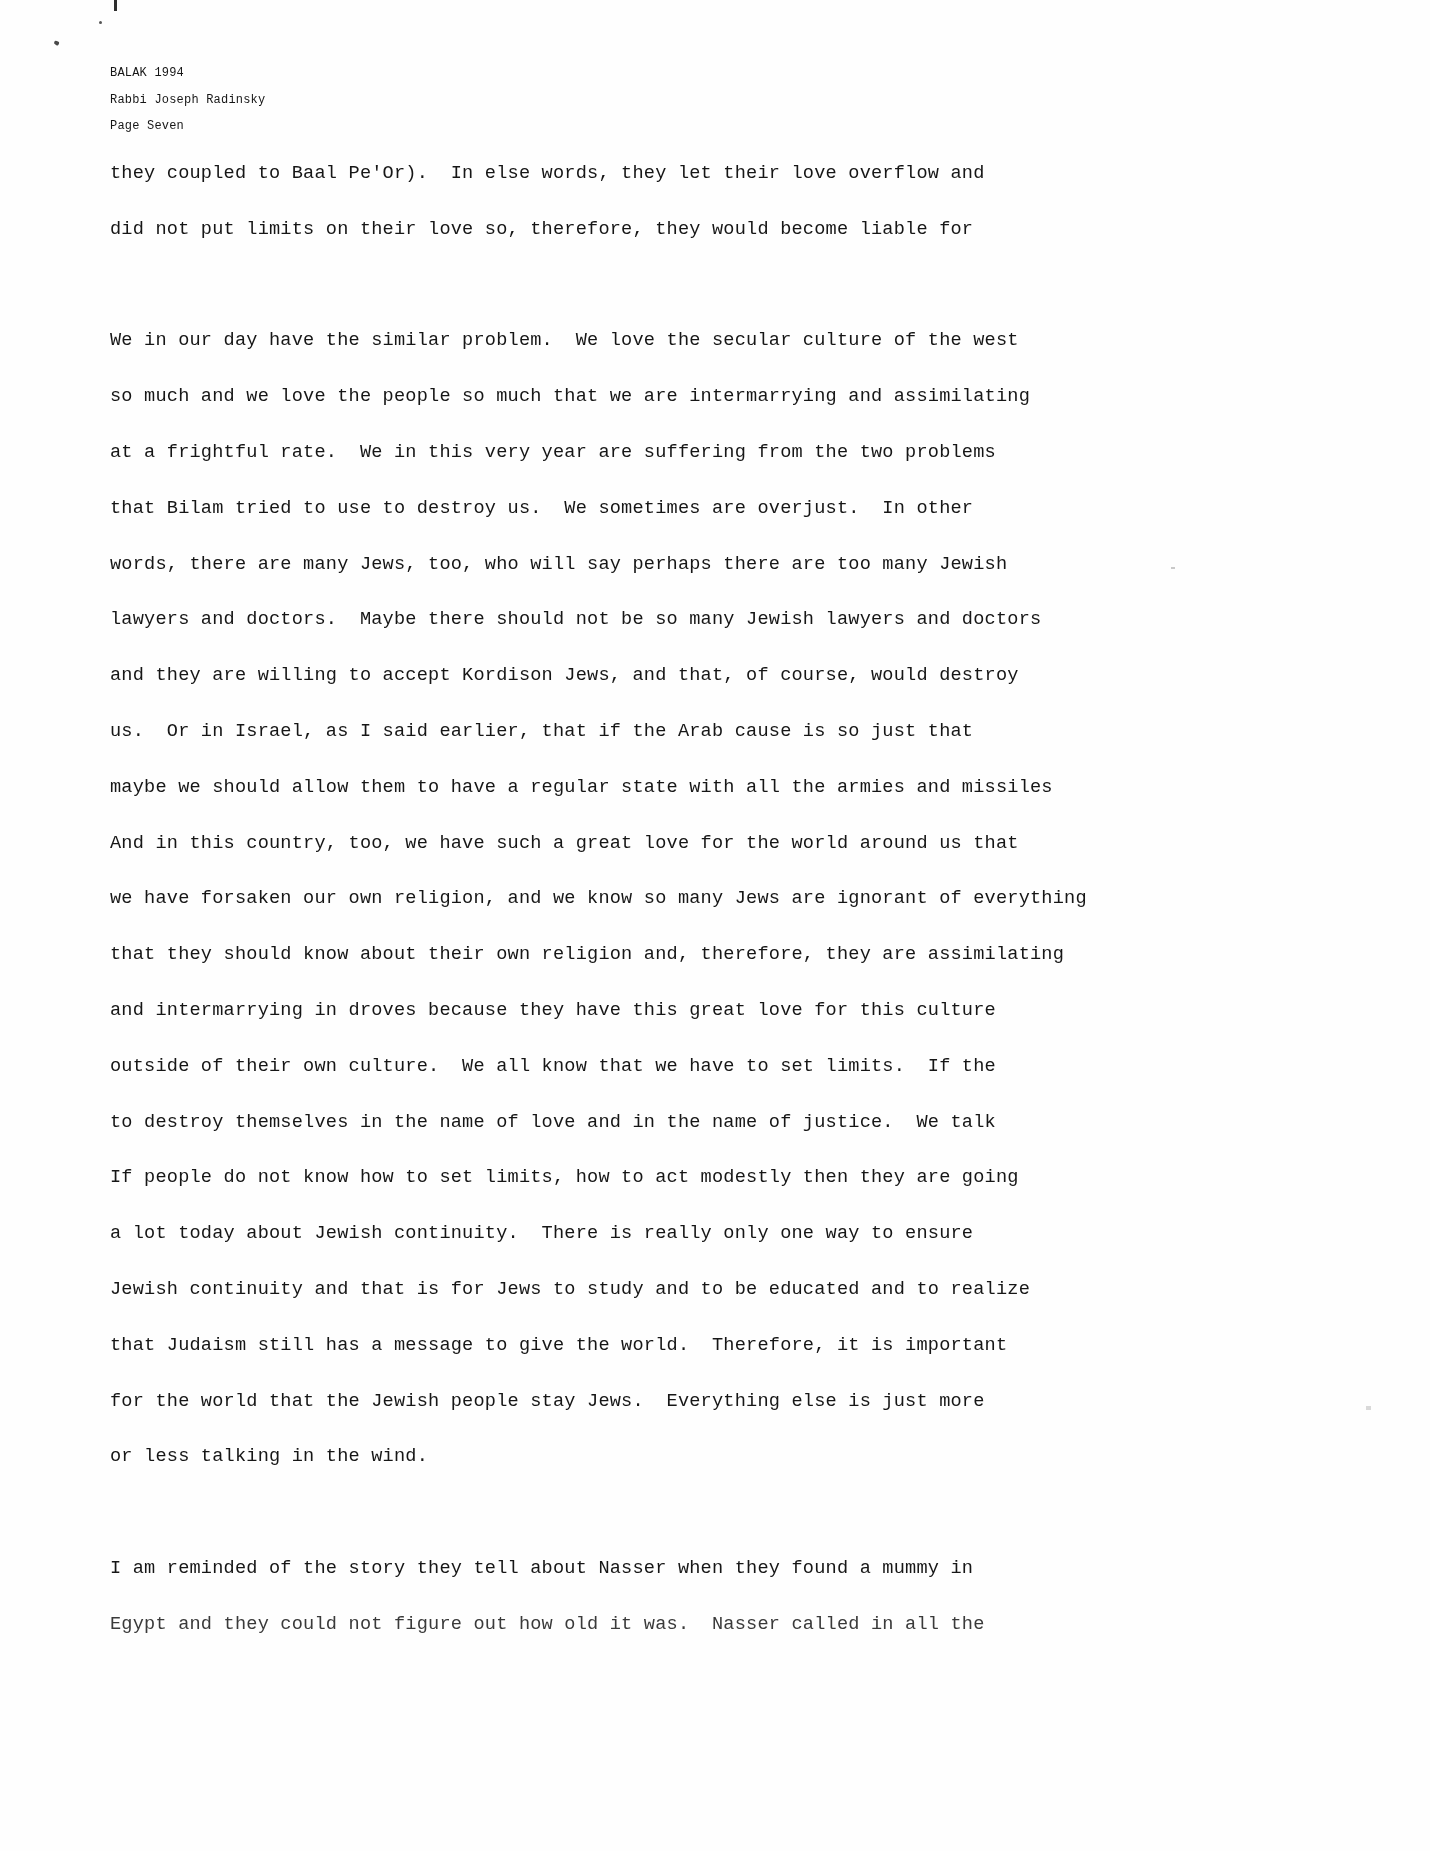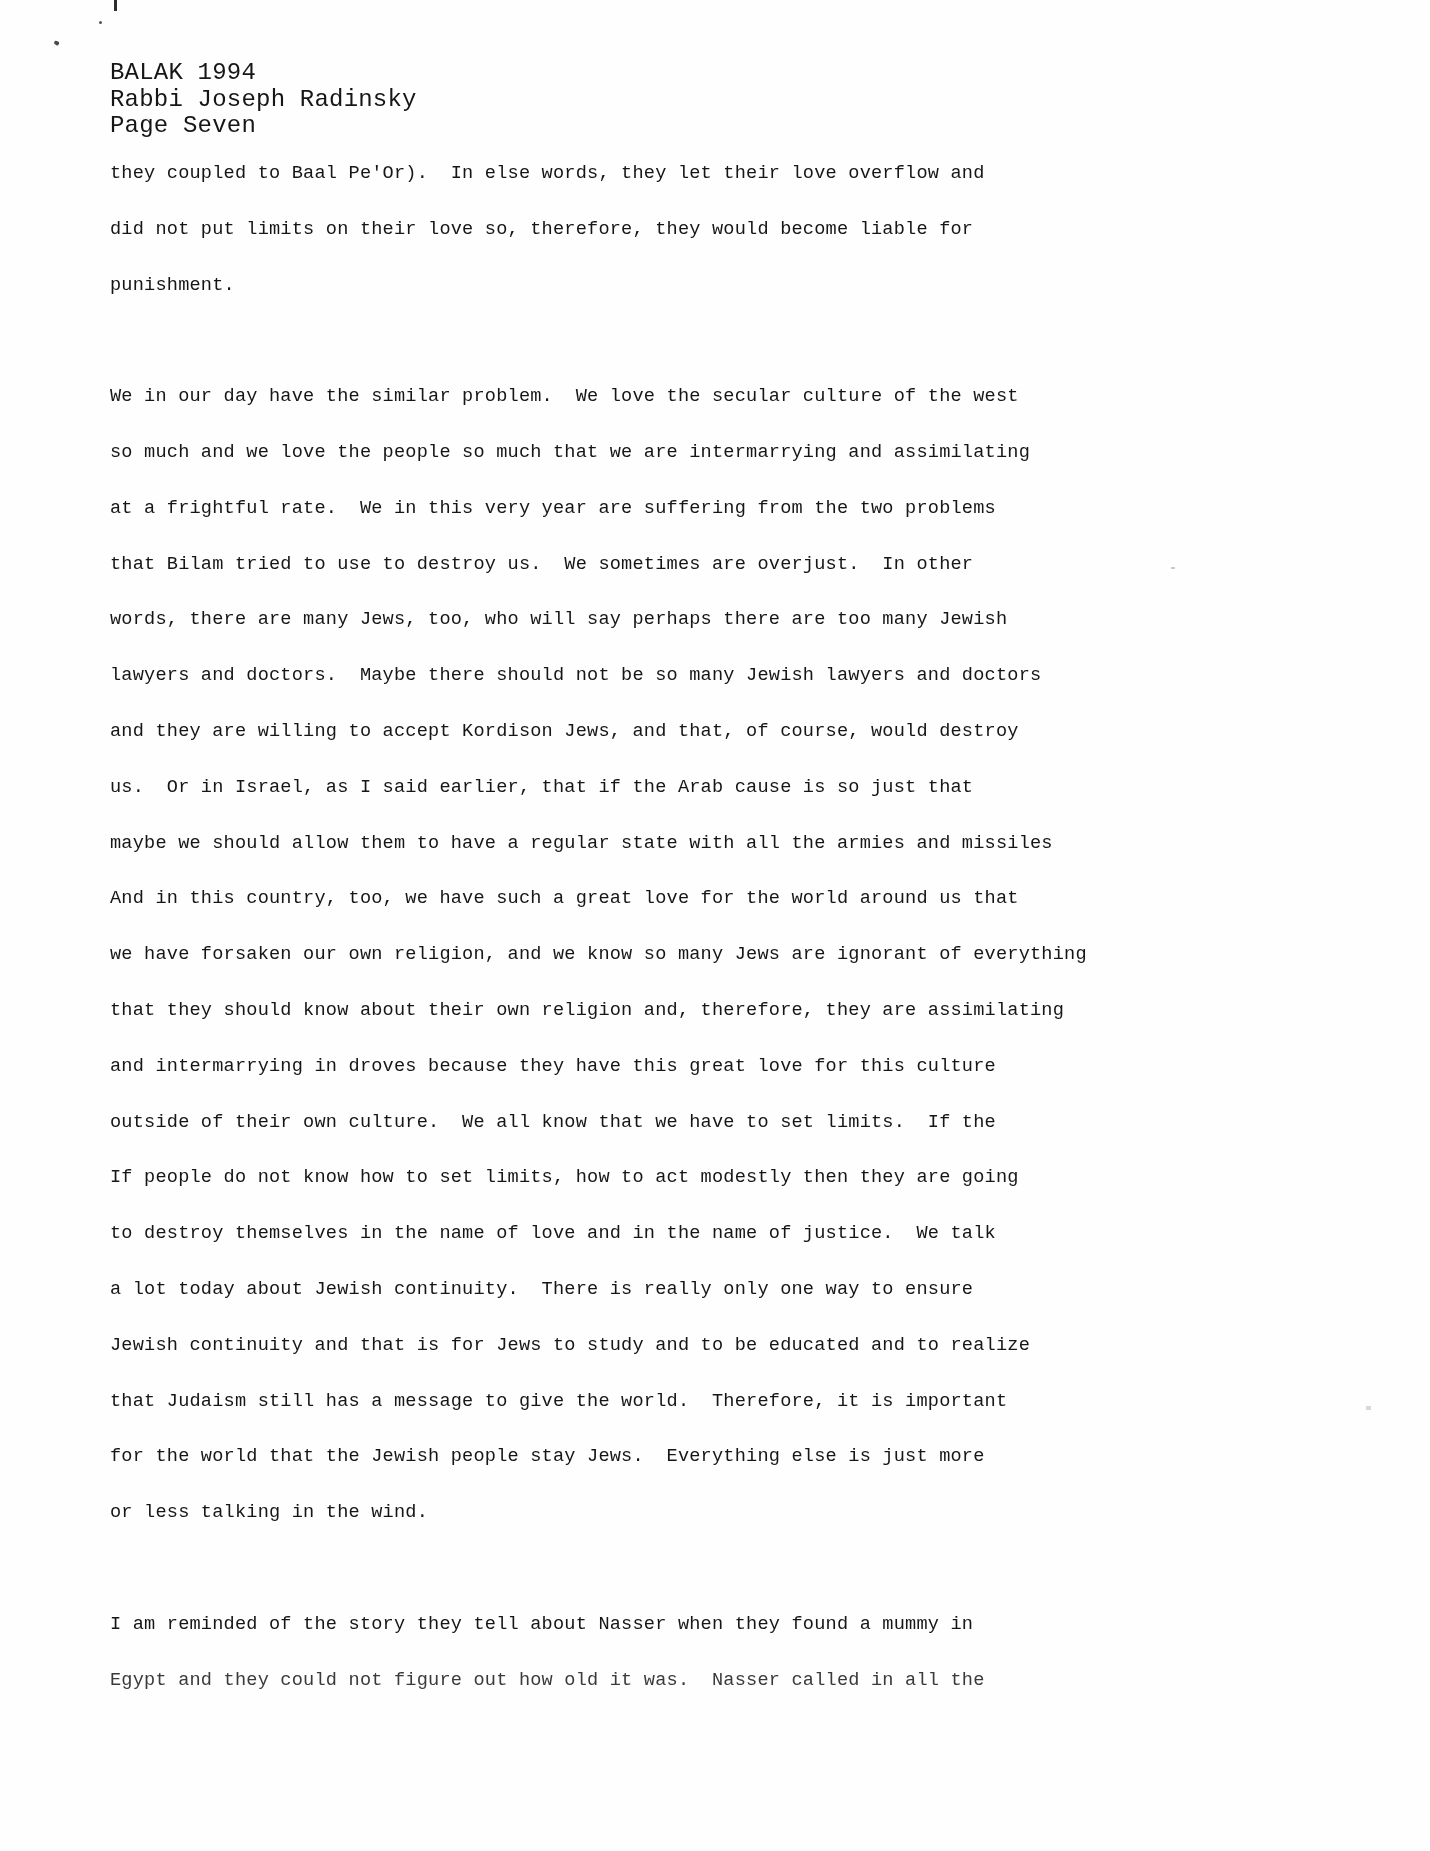--- a/index.html
+++ b/index.html
@@ -13,21 +13,21 @@
     height: 1851px;
     background: #fefefe;
     overflow: hidden;
     font-family: "Liberation Mono", "DejaVu Sans Mono", monospace;
     color: #161616;
   }
   .doc-header {
     position: absolute;
     left: 110px;
     top: 60px;
-    font-size: 24px;
+    font-size: 12px;
     line-height: 26.5px;
   }
   .hline {
     white-space: pre;
     letter-spacing: 0.2px;
   }
   .doc-body {
     position: absolute;
     left: 110px;
     top: 146px;
@@ -71,39 +71,38 @@
   <header class="doc-header">
     <div class="hline">BALAK 1994</div>
     <div class="hline">Rabbi Joseph Radinsky</div>
     <div class="hline">Page Seven</div>
   </header>
 
   <main class="doc-body">
       <div class="paragraph">
         <div class="line">they coupled to Baal Pe'Or).  In else words, they let their love overflow and</div>
         <div class="line">did not put limits on their love so, therefore, they would become liable for</div>
-        <div class="line">punishment.</div>
       </div>
       <div class="paragraph">
         <div class="line">We in our day have the similar problem.  We love the secular culture of the west</div>
         <div class="line">so much and we love the people so much that we are intermarrying and assimilating</div>
         <div class="line">at a frightful rate.  We in this very year are suffering from the two problems</div>
         <div class="line">that Bilam tried to use to destroy us.  We sometimes are overjust.  In other</div>
         <div class="line">words, there are many Jews, too, who will say perhaps there are too many Jewish</div>
         <div class="line">lawyers and doctors.  Maybe there should not be so many Jewish lawyers and doctors</div>
         <div class="line">and they are willing to accept Kordison Jews, and that, of course, would destroy</div>
         <div class="line">us.  Or in Israel, as I said earlier, that if the Arab cause is so just that</div>
         <div class="line">maybe we should allow them to have a regular state with all the armies and missiles</div>
         <div class="line">And in this country, too, we have such a great love for the world around us that</div>
         <div class="line">we have forsaken our own religion, and we know so many Jews are ignorant of everything</div>
         <div class="line">that they should know about their own religion and, therefore, they are assimilating</div>
         <div class="line">and intermarrying in droves because they have this great love for this culture</div>
         <div class="line">outside of their own culture.  We all know that we have to set limits.  If the</div>
+        <div class="line">to destroy themselves in the name of love and in the name of justice.  We talk</div>
         <div class="line">If people do not know how to set limits, how to act modestly then they are going</div>
-        <div class="line">to destroy themselves in the name of love and in the name of justice.  We talk</div>
         <div class="line">a lot today about Jewish continuity.  There is really only one way to ensure</div>
         <div class="line">Jewish continuity and that is for Jews to study and to be educated and to realize</div>
         <div class="line">that Judaism still has a message to give the world.  Therefore, it is important</div>
         <div class="line">for the world that the Jewish people stay Jews.  Everything else is just more</div>
         <div class="line">or less talking in the wind.</div>
       </div>
       <div class="paragraph">
         <div class="line">I am reminded of the story they tell about Nasser when they found a mummy in</div>
         <div class="line">Egypt and they could not figure out how old it was.  Nasser called in all the</div>
       </div>

